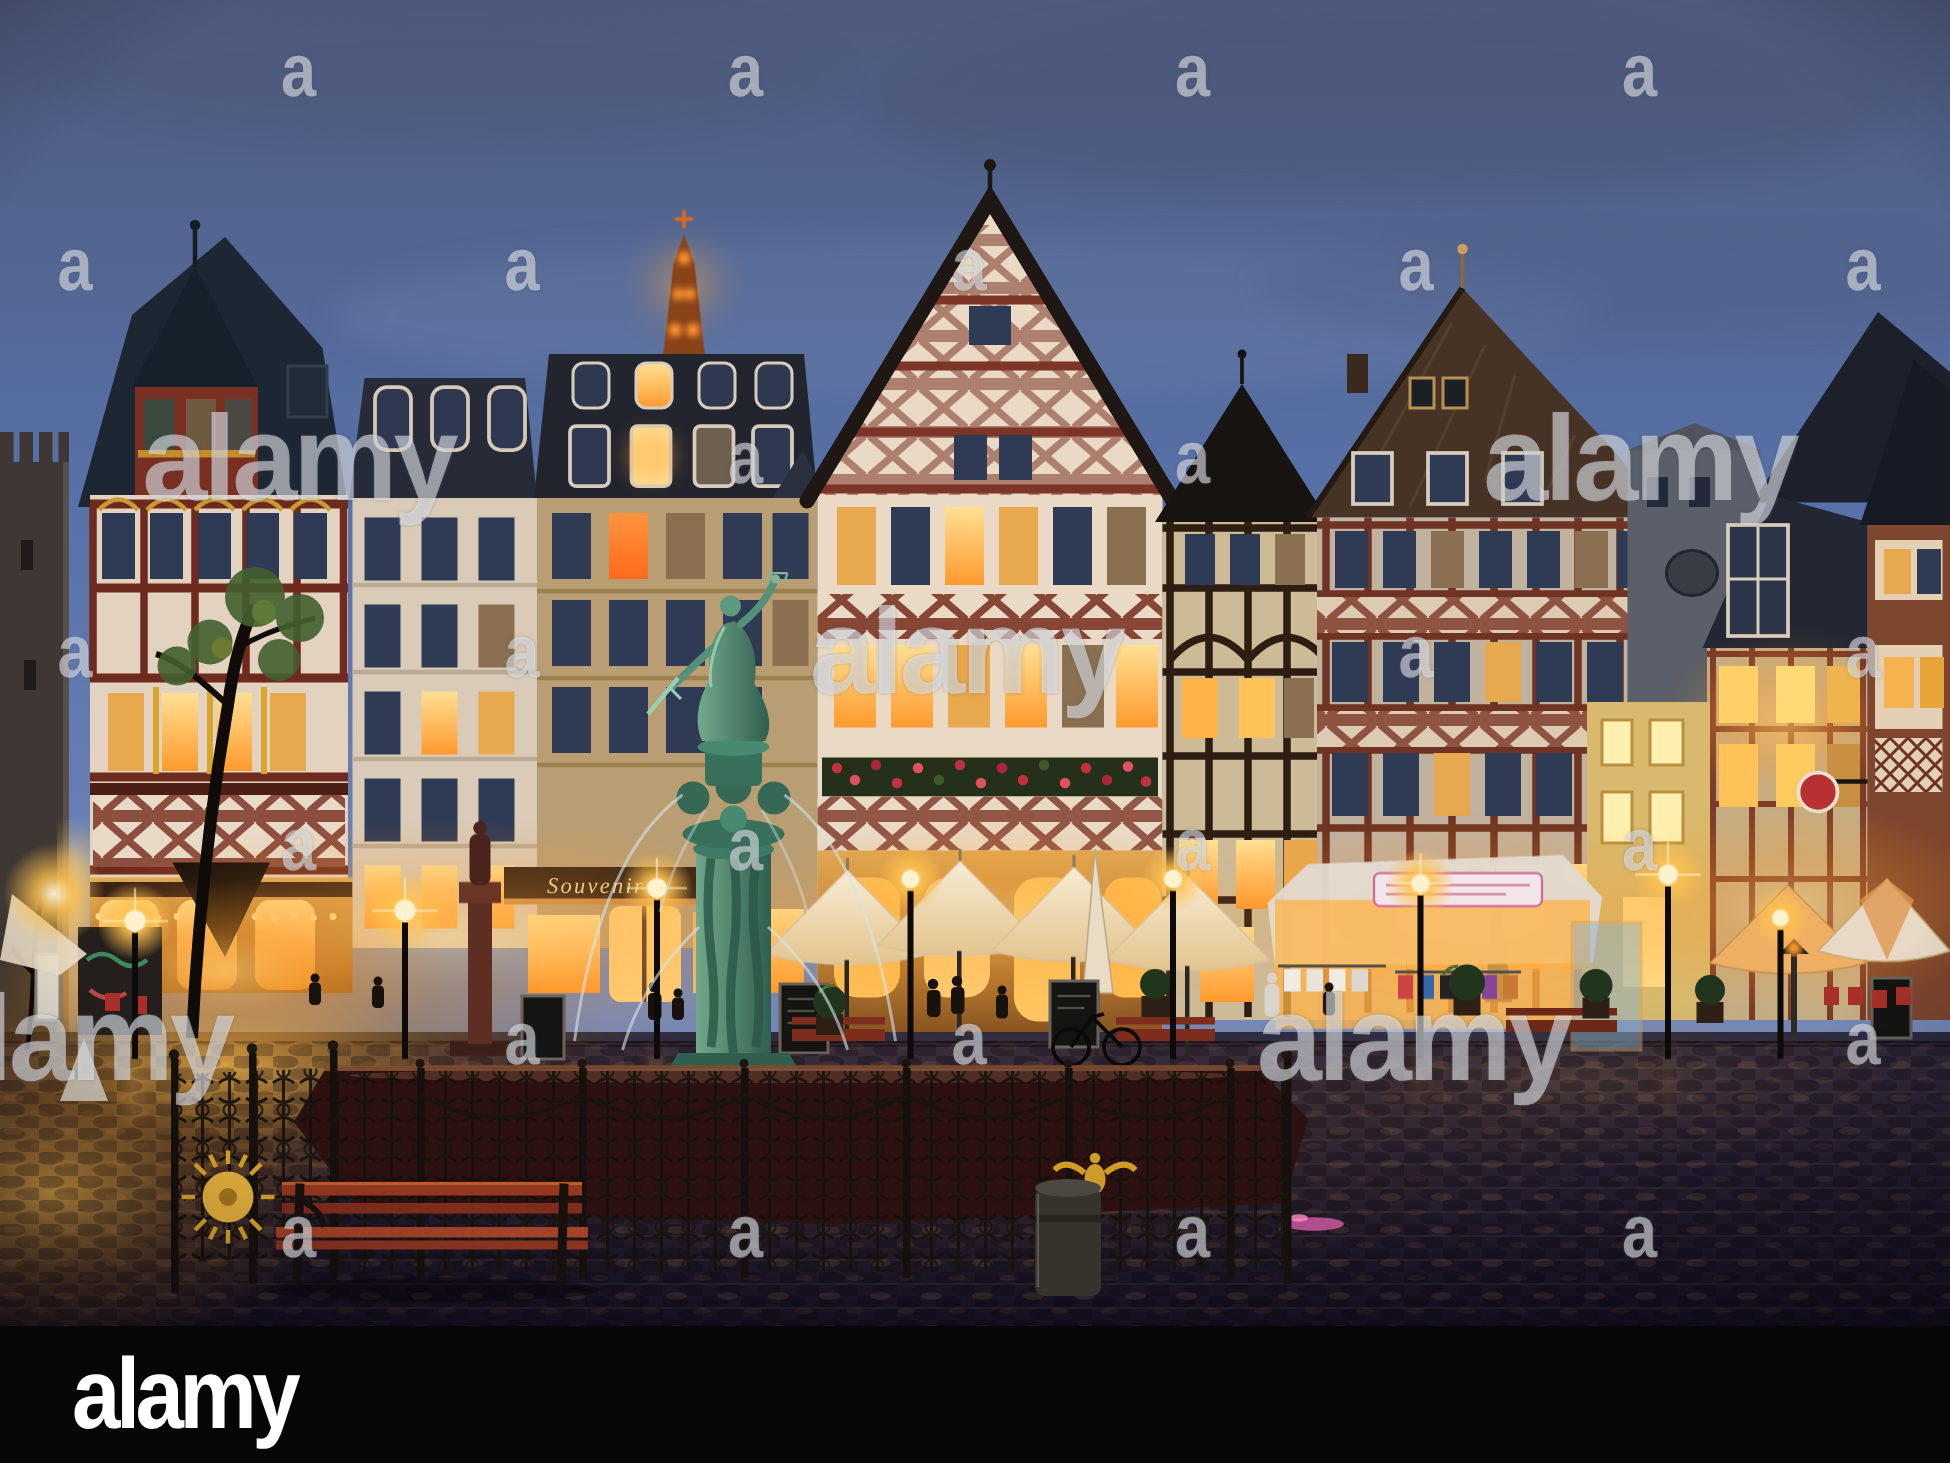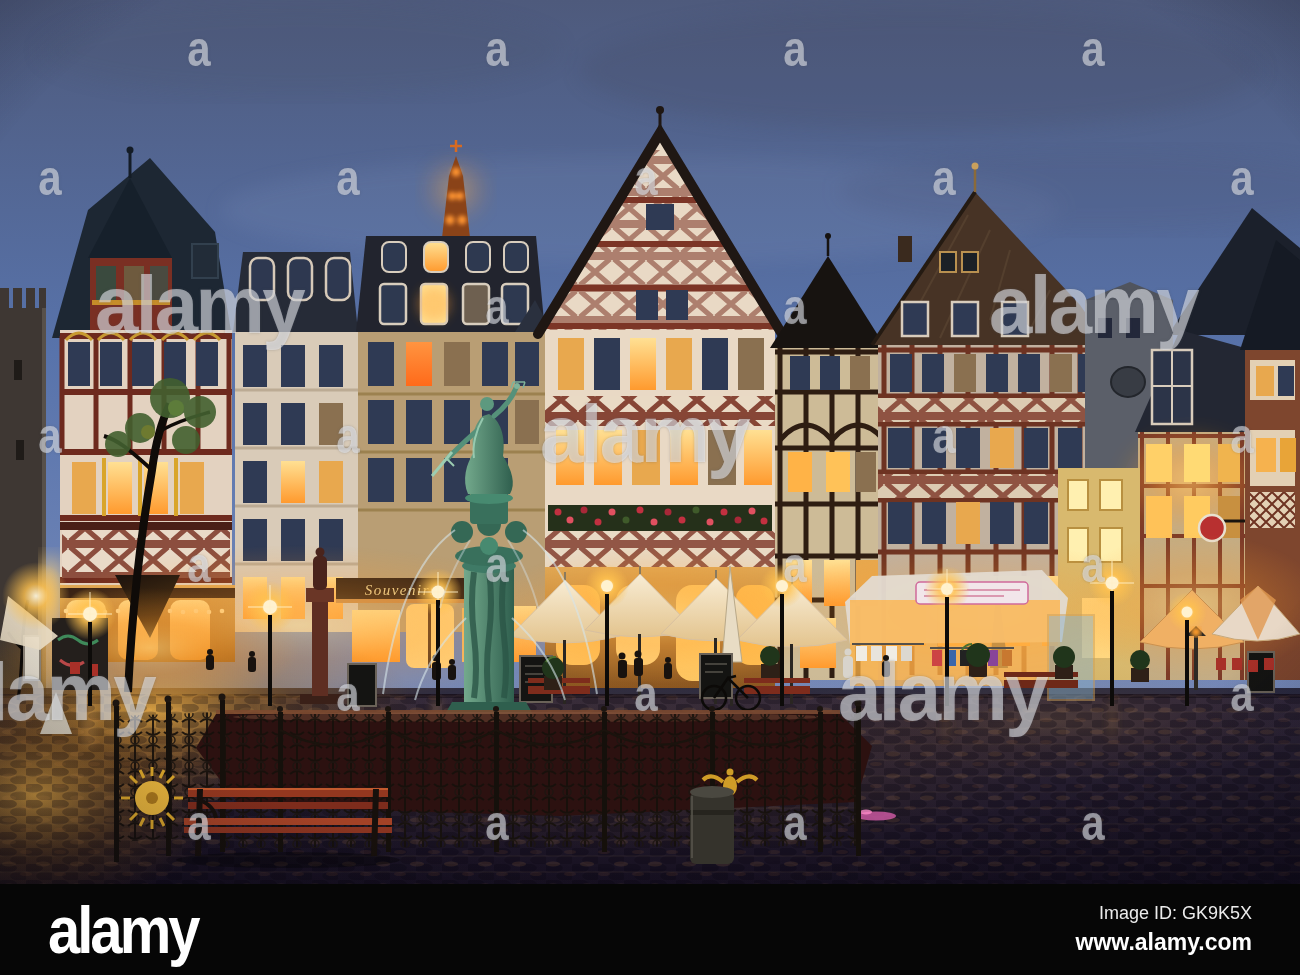--- a/index.html
+++ b/index.html
@@ -847,18 +847,14 @@
     <span class="wm wm-small" style="left:646px;top:693px">a</span>
     <span class="wm wm-small" style="left:1242px;top:693px">a</span>
     <span class="wm wm-small" style="left:199px;top:822px">a</span>
     <span class="wm wm-small" style="left:497px;top:822px">a</span>
     <span class="wm wm-small" style="left:795px;top:822px">a</span>
     <span class="wm wm-small" style="left:1093px;top:822px">a</span>
   </div>
 
   <div class="footer">
     <span class="logo">alamy</span>
-    <div class="meta">
-      <span class="id">Image ID: GK9K5X</span>
-      <span class="url">www.alamy.com</span>
-    </div>
   </div>
 </div>
 
 </body></html>

